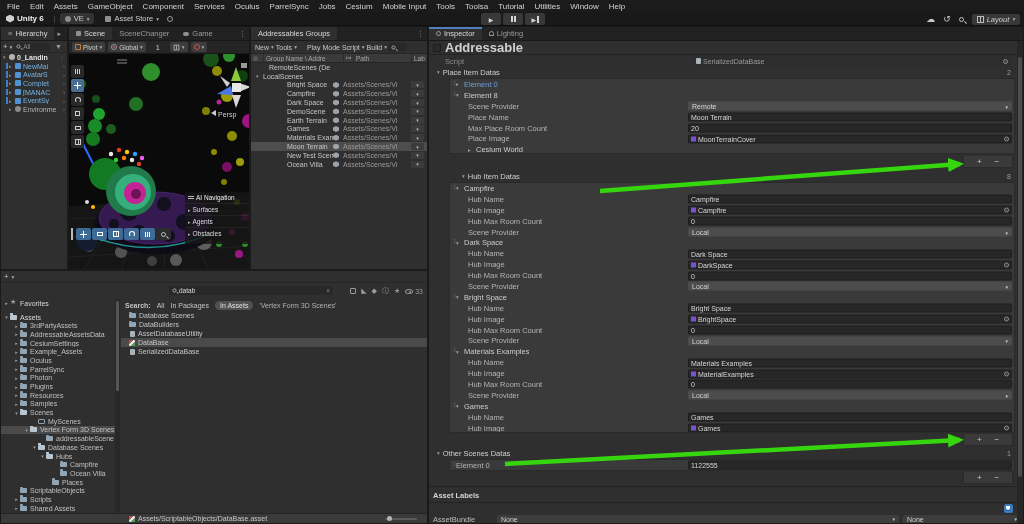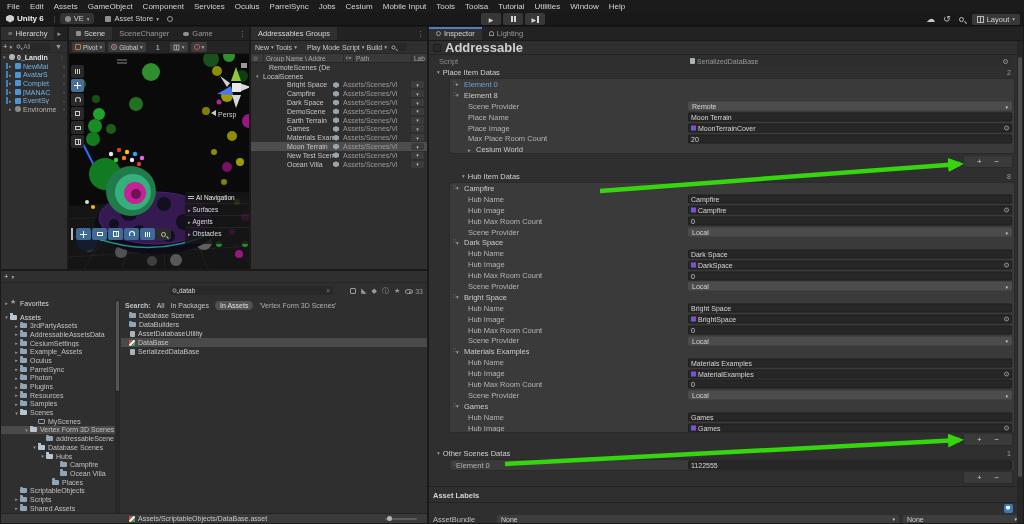--- a/index.html
+++ b/index.html
@@ -28,21 +28,21 @@
   .pill{display:flex;align-items:center;gap:3px;background:#333;border-radius:3px;height:11px;padding:0 5px;color:#cfcfcf;font-size:7.5px;}
   .avatar{width:6px;height:6px;border-radius:50%;background:#8a8a8a;}
   .caret{font-size:5.5px;color:#aaa;}
   #play-controls{position:absolute;left:481px;top:1px;display:flex;gap:2px;}
   .pbtn{width:20px;height:12px;background:#383838;border-radius:2px;display:flex;align-items:center;justify-content:center;color:#d5d5d5;font-size:6px;gap:1px;}
   .pbtn .bar{width:2px;height:6px;background:#d5d5d5;}
   #tb-right{position:absolute;right:4px;top:0;height:14px;display:flex;align-items:center;gap:8px;}
   #tb-right .gly{color:#c9c9c9;font-size:9px;}
   .mag{width:5px;height:5px;border:1px solid #c0c0c0;border-radius:50%;position:relative;display:inline-block;}
   .mag::after{content:"";position:absolute;left:4px;top:4px;width:3px;height:1px;background:#c0c0c0;transform:rotate(45deg);}
-  .layout-btn{display:flex;align-items:center;gap:3px;background:#383838;border-radius:2px;height:11px;padding:0 5px;color:#cfcfcf;}
+  .layout-btn{display:flex;align-items:center;gap:3px;background:#383838;border-radius:2px;height:11px;padding:0 5px;color:#cfcfcf;font-style:italic;}
   .gridic{width:7px;height:7px;border:1px solid #bbb;position:relative;display:inline-block;}
   .gridic::after{content:"";position:absolute;left:2px;top:0;bottom:0;width:1px;background:#bbb;}
 
   
   #hierarchy{left:0;top:26px;width:68px;height:244px;}
   #hierarchy .toolrow{height:12px;display:flex;align-items:center;padding:0 2px;gap:2px;border-bottom:1px solid #262626;}
   .searchbox{background:#282828;border-radius:2px;height:8px;display:flex;align-items:center;gap:2px;padding:0 2px;color:#8a8a8a;font-size:6.5px;flex:1;overflow:hidden;}
   .hrow{height:8.7px;display:flex;align-items:center;font-size:7px;padding-left:2px;position:relative;white-space:nowrap;overflow:hidden;}
   .k-prefab,.k-plain{padding-left:8px;}
   .hbar{display:none;position:absolute;left:5px;top:1px;bottom:1px;width:2px;background:#3f7fc4;}
@@ -115,21 +115,21 @@
   .k-ascene .aname{width:46px;overflow:hidden;flex:none;}
   .arow.sel{background:#4d4d4d;}
 
   
   #inspector{left:428px;top:26px;width:596px;height:498px;background:#2f2f2f;}
   #inspector .tabbar{height:14px;}
   .chkrow{position:absolute;left:0;top:15px;right:0;height:11px;display:flex;align-items:center;gap:4px;padding-left:4px;}
   .chkbox{width:8px;height:8px;background:#2a2a2a;border:1px solid #1c1c1c;border-radius:1px;}
   .chkrow b{font-size:13px;color:#d0d0d0;}
   .divline{position:absolute;left:0;right:0;height:1px;background:#232323;}
-  .srow{position:absolute;left:0;right:0;height:10px;display:flex;align-items:center;}
+  .srow{position:absolute;left:6px;right:0;height:10px;display:flex;align-items:center;}
   .srow .dislbl{position:absolute;left:10px;color:#8a8a8a;}
   .sval{position:absolute;left:258px;right:12px;height:9px;background:#2d2d2d;border-radius:2px;display:flex;align-items:center;gap:2px;padding:0 3px;color:#9a9a9a;font-size:7px;}
   .pageic{width:5px;height:6px;background:#aab3b8;border-radius:1px;flex:none;}
   .picker{width:5px;height:5px;border:1px solid #8f8f8f;border-radius:50%;position:relative;flex:none;margin-left:auto;}
   .picker::after{content:"";position:absolute;inset:1px;border-radius:50%;background:#8f8f8f;}
   .ifold{position:absolute;left:0;right:0;height:10px;display:flex;align-items:center;gap:3px;padding-left:8px;color:#cfcfcf;}
   .ifold .farr{font-size:5.5px;color:#999;}
   .cnt{position:absolute;right:12px;color:#9a9a9a;font-size:7px;}
   .ibox{position:absolute;left:20px;width:566px;background:#3a3a3a;border:1px solid #2a2a2a;border-radius:2px;overflow:hidden;}
   .irow{position:relative;display:flex;align-items:center;height:10.9px;font-size:7.5px;color:#b4b4b4;}
@@ -730,38 +730,38 @@
 
         <div class="irow k-input" style="padding-left: 18px;">
 
           <span class="lbl">Place Name</span>
           <span class="val val-input">
             <span>Moon Terrain</span>
           </span>
 
         </div>
 
+        <div class="irow k-input" style="padding-left: 18px;">
+
+          <span class="lbl">Max Place Room Count</span>
+          <span class="val val-input">
+            <span>20</span>
+          </span>
+
+        </div>
+
         <div class="irow k-object" style="padding-left: 18px;">
 
           <span class="lbl">Place Image</span>
 
           <span class="val val-obj">
             <span class="thumb"></span>
             <span>MoonTerrainCover</span>
             <span class="picker"></span>
           </span>
-        </div>
-
-        <div class="irow k-input" style="padding-left: 18px;">
-
-          <span class="lbl">Max Place Room Count</span>
-          <span class="val val-input">
-            <span>20</span>
-          </span>
-
         </div>
 
         <div class="irow k-foldclosed" style="padding-left: 18px;">
 
           <span class="arr arr-closed">▸</span>
           <span class="lbl">Cesium World</span>
 
         </div>
       </div>
     <div class="ifoot" style="top:129px;">

